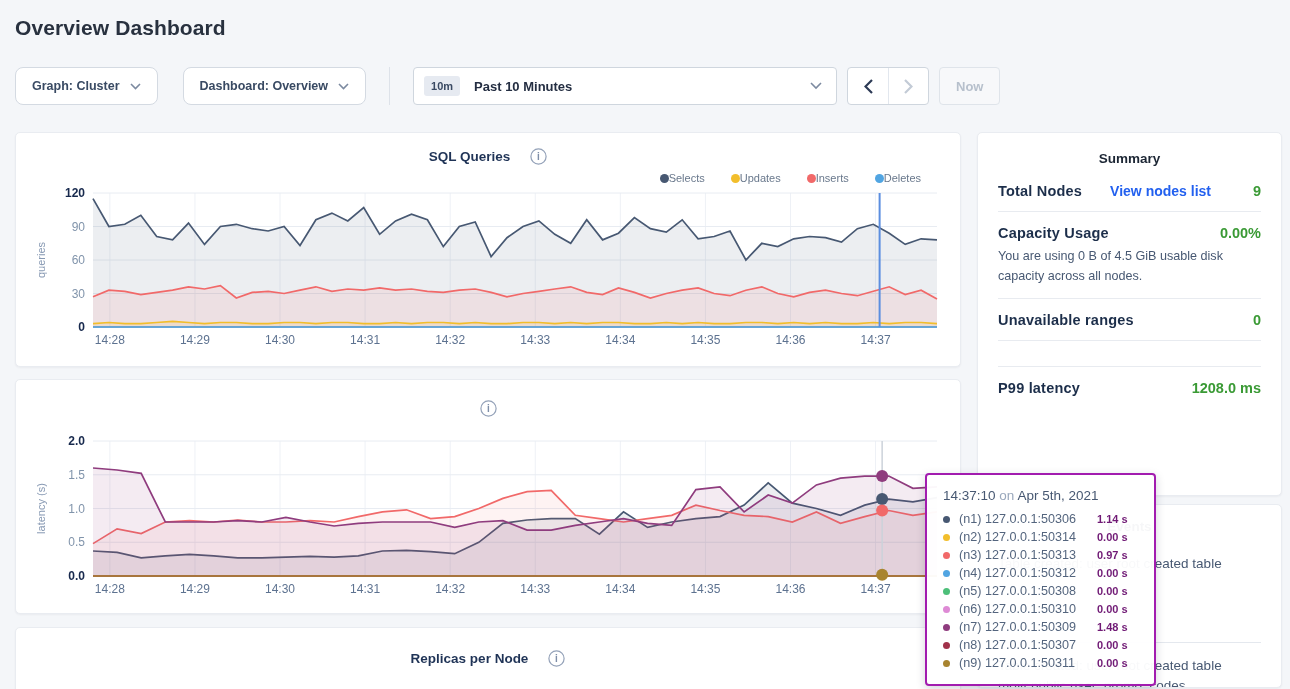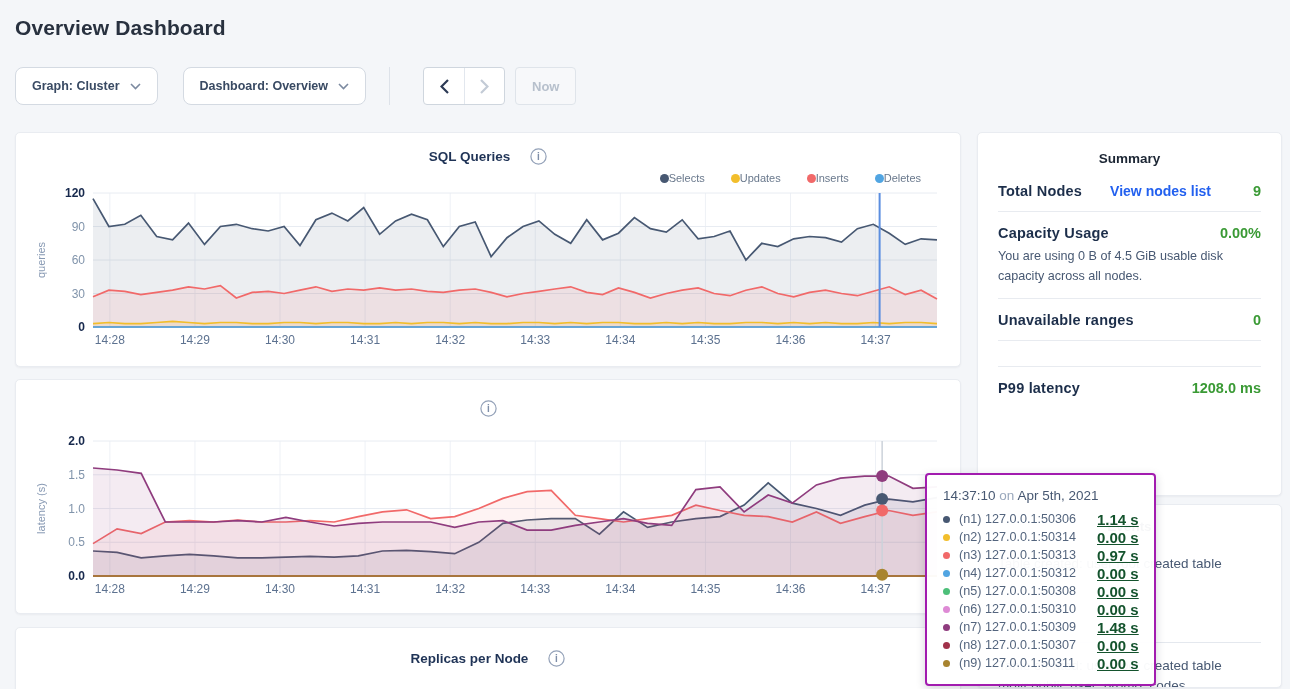--- a/index.html
+++ b/index.html
@@ -53,21 +53,21 @@
   .event-item.second { padding-top:13px; }
   
   .tooltip { position:absolute; left:925px; top:473px; width:231px; z-index:10;
     background:rgba(255,255,255,.96); border:2px solid #a21caf; border-radius:4px;
     box-shadow:0 3px 10px rgba(20,30,50,.18); padding:13px 14px 12px 16px; }
   .tt-time { font-size:13.5px; color:#475872; margin-bottom:7px; }
   .tt-time .on { color:#9aa8bc; }
   .tt-row { display:flex; align-items:center; height:18px; }
   .tt-dot { width:7px; height:7px; border-radius:50%; margin-right:9px; flex:none; }
   .tt-node { font-size:12.6px; color:#54657e; width:138px; }
-  .tt-val { font-size:15px; font-weight:700; color:#14532d;text-decoration:underline; }
+  .tt-val { font-size:11px; font-weight:700; color:#701a75; }
   svg text { font-family:"Liberation Sans", sans-serif; }
 </style>
 </head>
 <body>
 
 <h1 class="page-title">Overview Dashboard</h1>
 
 <div class="controls">
   <div class="drop">
     <span>Graph: Cluster</span>
@@ -76,20 +76,27 @@
       </svg>
   </div>
   <div class="vdiv" style="visibility:hidden; margin:0 12px;"></div>
   <div class="drop">
     <span>Dashboard: Overview</span>
     <svg class="chev" width="11" height="7" viewBox="0 0 11 7">
         <polyline points="1,1 5.5,5.5 10,1" fill="none" stroke="#7c8aa0" stroke-width="1.6"></polyline>
       </svg>
   </div>
   <div class="vdiv"></div>
+  <div class="timesel">
+    <span class="badge">10m</span>
+    <span class="range">Past 10 Minutes</span>
+    <svg class="chev" width="12" height="8" viewBox="0 0 12 8">
+        <polyline points="1,1 6,6 11,1" fill="none" stroke="#7c8aa0" stroke-width="1.6"></polyline>
+      </svg>
+  </div>
   <div class="pager">
     <div class="pg">
       <svg width="9" height="15" viewBox="0 0 9 15">
           <polyline points="8,1 1.5,7.5 8,14" fill="none" stroke="#2c3a55" stroke-width="2.2"></polyline>
         </svg>
     </div>
     <div class="pg">
       <svg width="9" height="15" viewBox="0 0 9 15">
           <polyline points="1,1 7.5,7.5 1,14" fill="none" stroke="#c3cbd6" stroke-width="2.2"></polyline>
         </svg>

